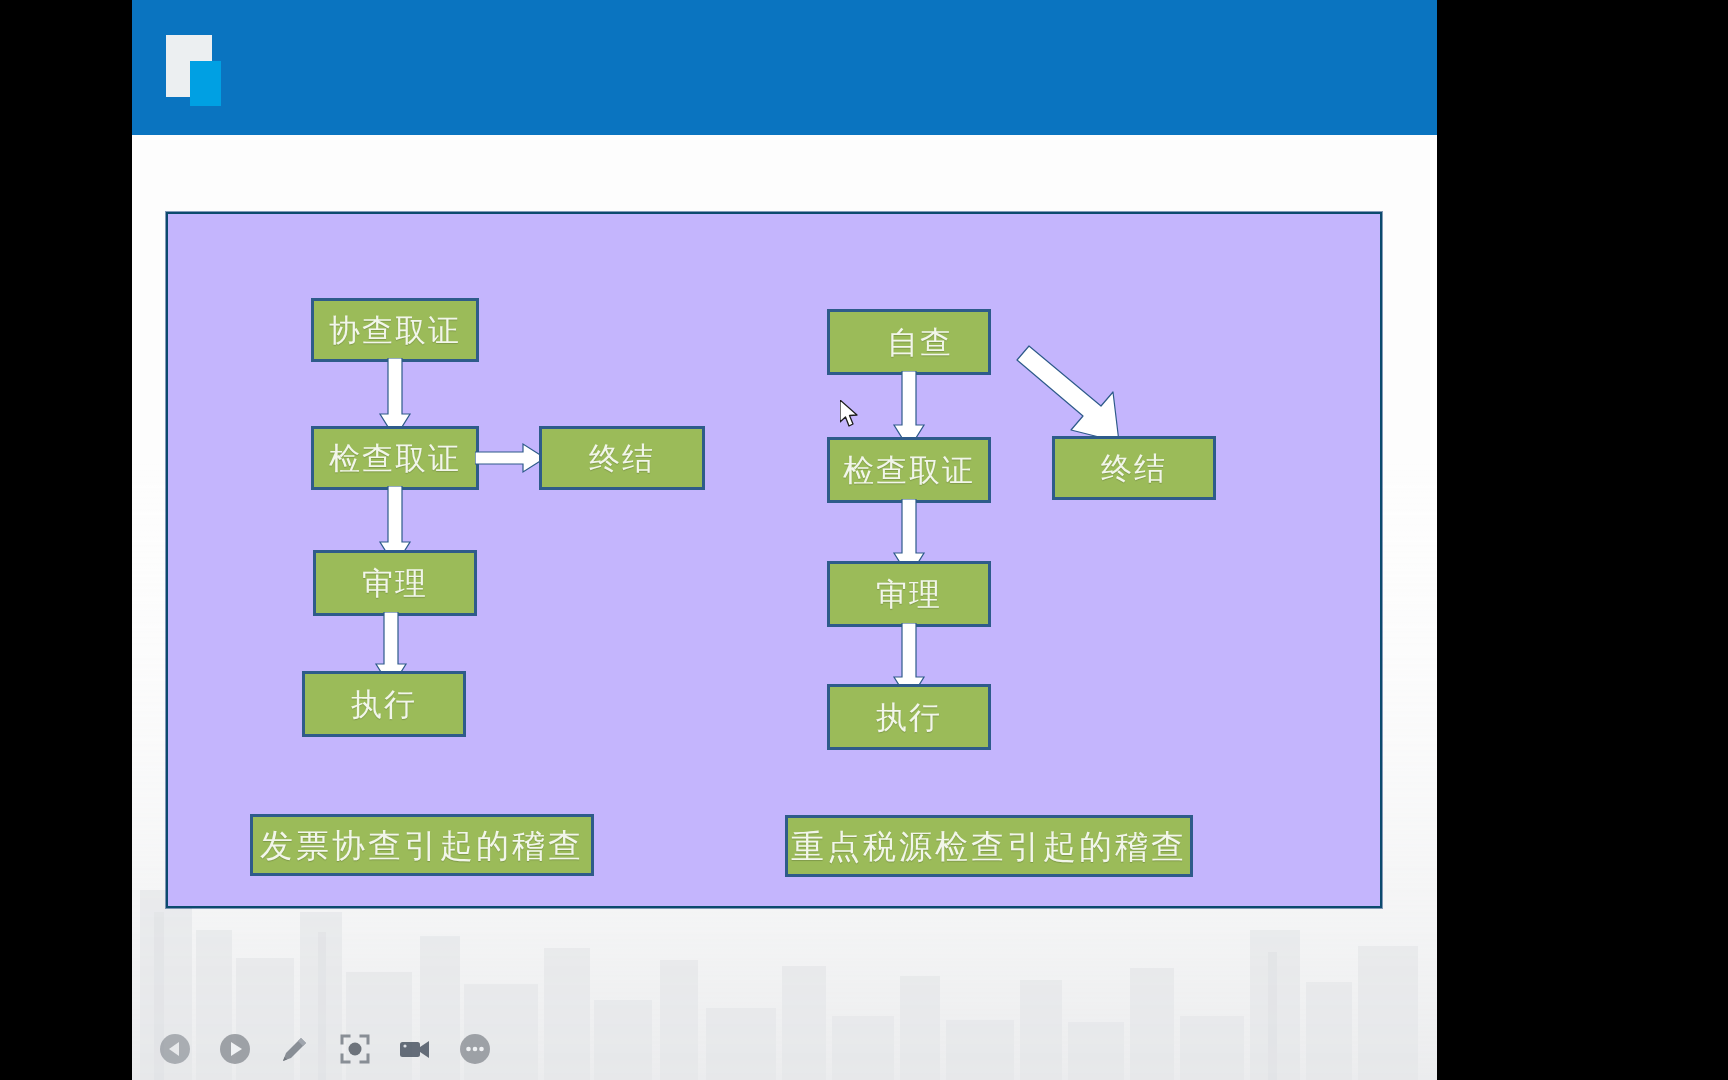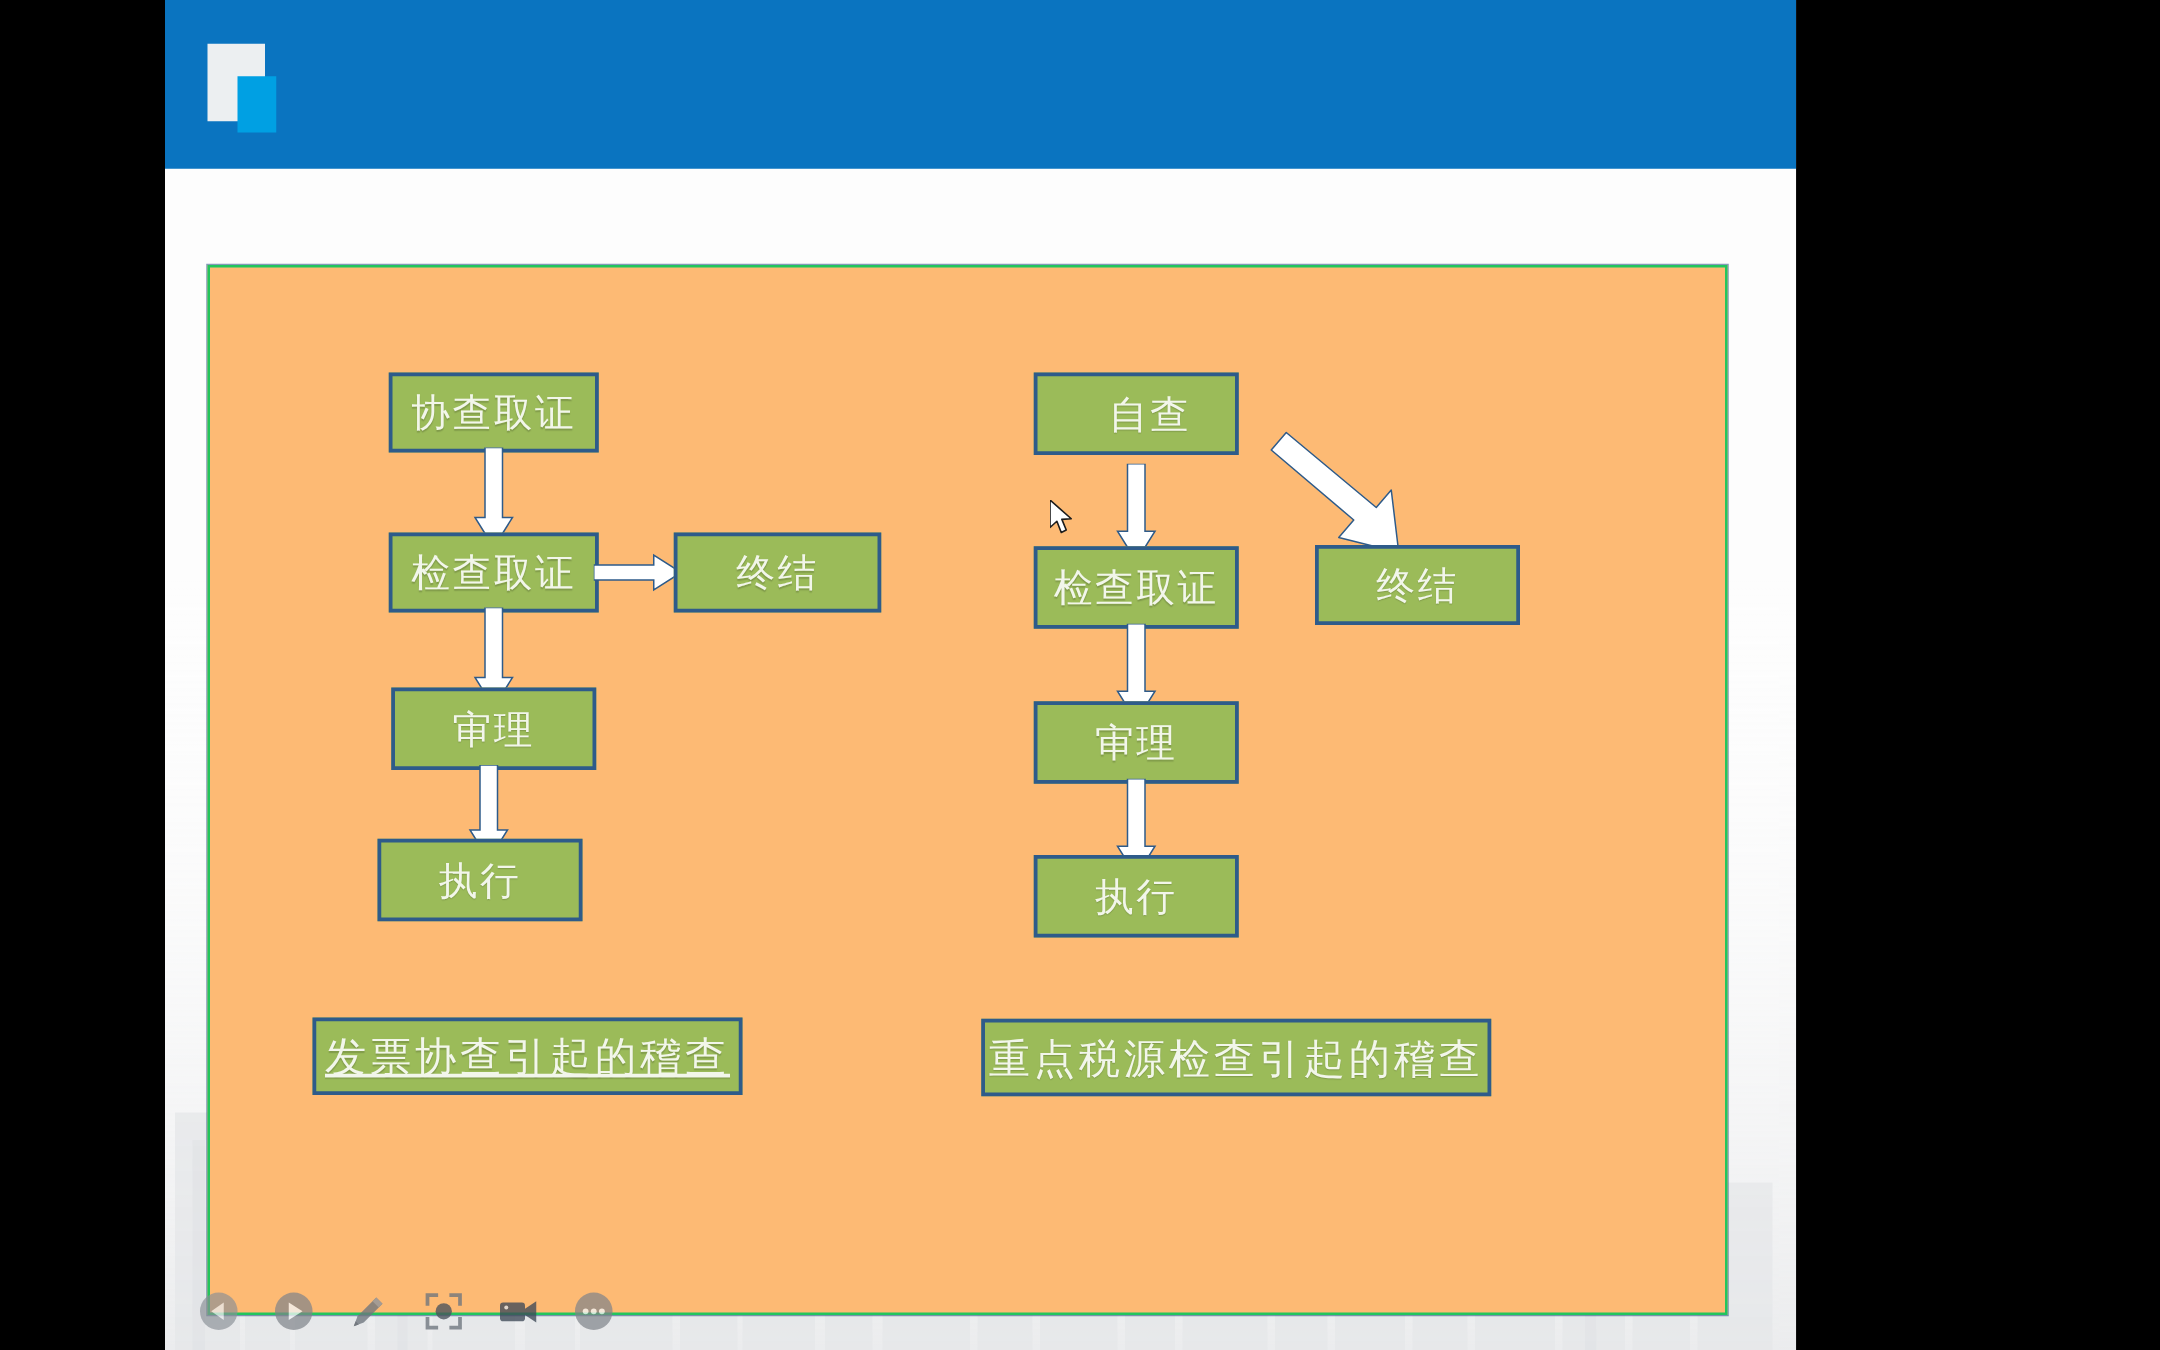--- a/index.html
+++ b/index.html
@@ -65,23 +65,23 @@
     position:absolute;
     left:0; top:135px;
     width:1305px; height:945px;
     background:transparent;
   }
 
   
   .slide-panel{
     position:absolute;
     left:34px; top:77px;           
-    width:1216px; height:840px;
-    background:#fdba74;
-    border:2px solid #22c55e;
+    width:1216px; height:696px;
+    background:#c4b5fd;
+    border:2px solid #0c4a6e;
     box-shadow:0 0 0 1px rgba(31,73,125,.55);
   }
 
   
   .node{
     position:absolute;
     background:#9bbb59;
     border:3px solid #2e5b8a;
     color:#f2f6ea;
     display:flex;
@@ -230,25 +230,25 @@
         </div>
 
         <svg class="arrow-v" style="left:205px; top:398px; width:36px; height:80px;" viewBox="0 0 36 80">
           <polygon points="11,0 25,0 25,52 33,52 18,76 3,52 11,52" fill="#ffffff" stroke="#2e5b8a" stroke-width="1.2"></polygon>
         </svg>
 
         <div class="node" style="left:134px; top:457px; width:164px; height:66px;">
           <span>执行</span>
         </div>
 
-        <div class="node caption" style="left:82px; top:600px; width:344px; height:62px;text-decoration:underline;">
+        <div class="node caption" style="left:82px; top:600px; width:344px; height:62px;">
           <span>发票协查引起的稽查</span>
         </div>
 
-        <div class="node" style="left:659px; top:84px; width:164px; height:66px;padding-left:22px;">
+        <div class="node" style="left:659px; top:95px; width:164px; height:66px;padding-left:22px;">
           <span>自查</span>
         </div>
 
         <svg class="arrow-diag" style="left:845px; top:130px; width:124px; height:112px;" viewBox="0 0 124 112">
           <polygon points="4,16 16,2 88,62 100,48 106,98 58,86 70,72" fill="#ffffff" stroke="#2e5b8a" stroke-width="1.2" stroke-linejoin="round"></polygon>
         </svg>
 
         <div class="node" style="left:884px; top:222px; width:164px; height:64px;">
           <span>终结</span>
         </div>

